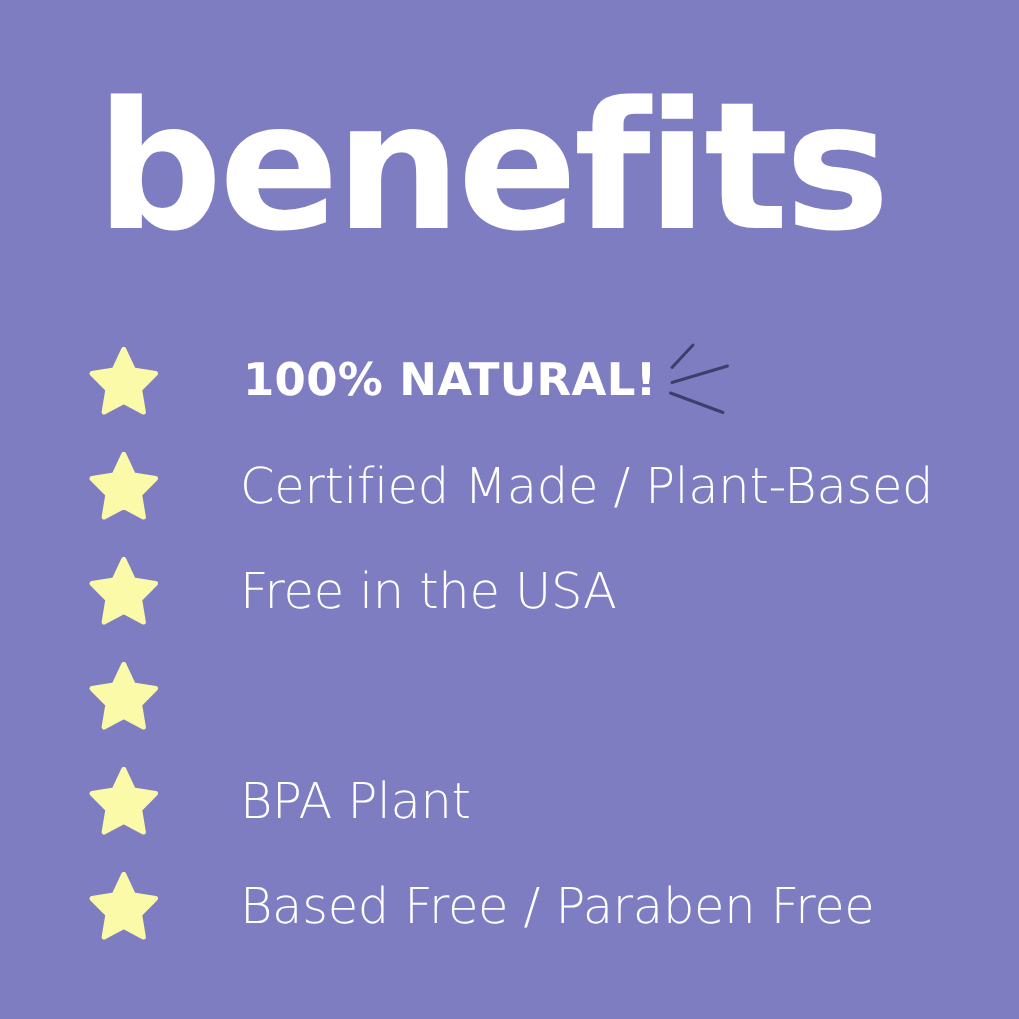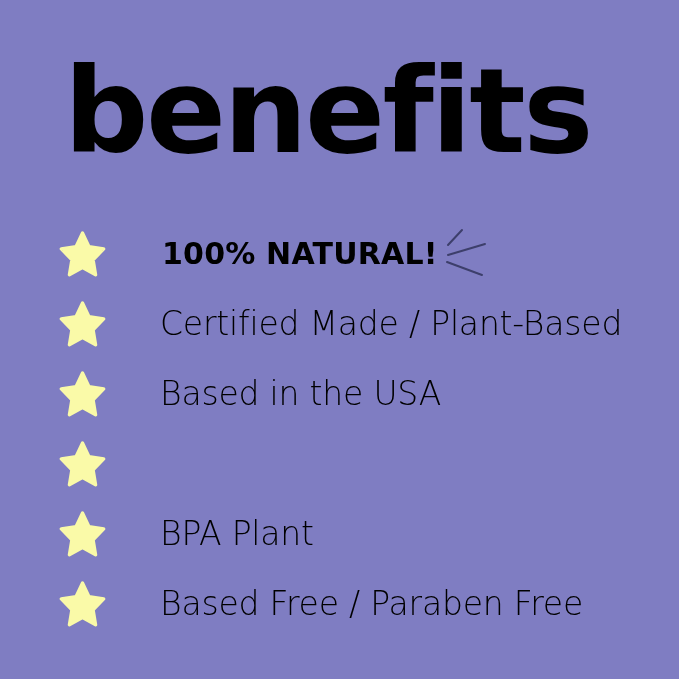--- a/index.html
+++ b/index.html
@@ -26,21 +26,21 @@
   #title {
     position: absolute;
     left: 64px;
     top: 52px;
     margin: 0;
     font-family: "DejaVu Sans", sans-serif;
     font-weight: 700;
     font-size: 118px;
     line-height: 118px;
     letter-spacing: -2.5px;
-    color: #000000;
+    color: #ffffff;
     white-space: nowrap;
     -webkit-font-smoothing: antialiased;
   }
 
   
   #benefit-list {
     position: absolute;
     left: 0;
     top: 219px;
     width: 679px;
@@ -64,21 +64,21 @@
     height: 47px;
     margin-top: -23px;
     display: block;
   }
 
   .benefit-text {
     position: absolute;
     left: 160px;
     top: 50%;
     transform: translateY(-50%);
-    color: #000000;
+    color: #ffffff;
     font-family: "DejaVu Sans", sans-serif;
     font-weight: 300;
     font-size: 33px;
     line-height: 36px;
     letter-spacing: -0.2px;
     white-space: nowrap;
   }
 
   .benefit-row.emphasis .benefit-text {
     left: 162px;
@@ -134,21 +134,21 @@
       </span>
       <span class="benefit-text">Certified Made / Plant-Based</span>
     </li>
 
     <li class="benefit-row">
       <span class="star-icon">
         <svg viewBox="0 0 100 100" width="47" height="47" aria-hidden="true">
           <path d="M50 4 L63.8 33.4 L95.1 38.2 L72.6 61.2 L77.9 93.1 L50 78 L22.1 93.1 L27.4 61.2 L4.9 38.2 L36.2 33.4 Z" fill="#fafaa8" stroke="#fafaa8" stroke-width="7" stroke-linejoin="round"></path>
         </svg>
       </span>
-      <span class="benefit-text">Based in the USA</span>
+      <span class="benefit-text">Free in the USA</span>
     </li>
 
     <li class="benefit-row">
       <span class="star-icon">
         <svg viewBox="0 0 100 100" width="47" height="47" aria-hidden="true">
           <path d="M50 4 L63.8 33.4 L95.1 38.2 L72.6 61.2 L77.9 93.1 L50 78 L22.1 93.1 L27.4 61.2 L4.9 38.2 L36.2 33.4 Z" fill="#fafaa8" stroke="#fafaa8" stroke-width="7" stroke-linejoin="round"></path>
         </svg>
       </span>
     </li>
 

